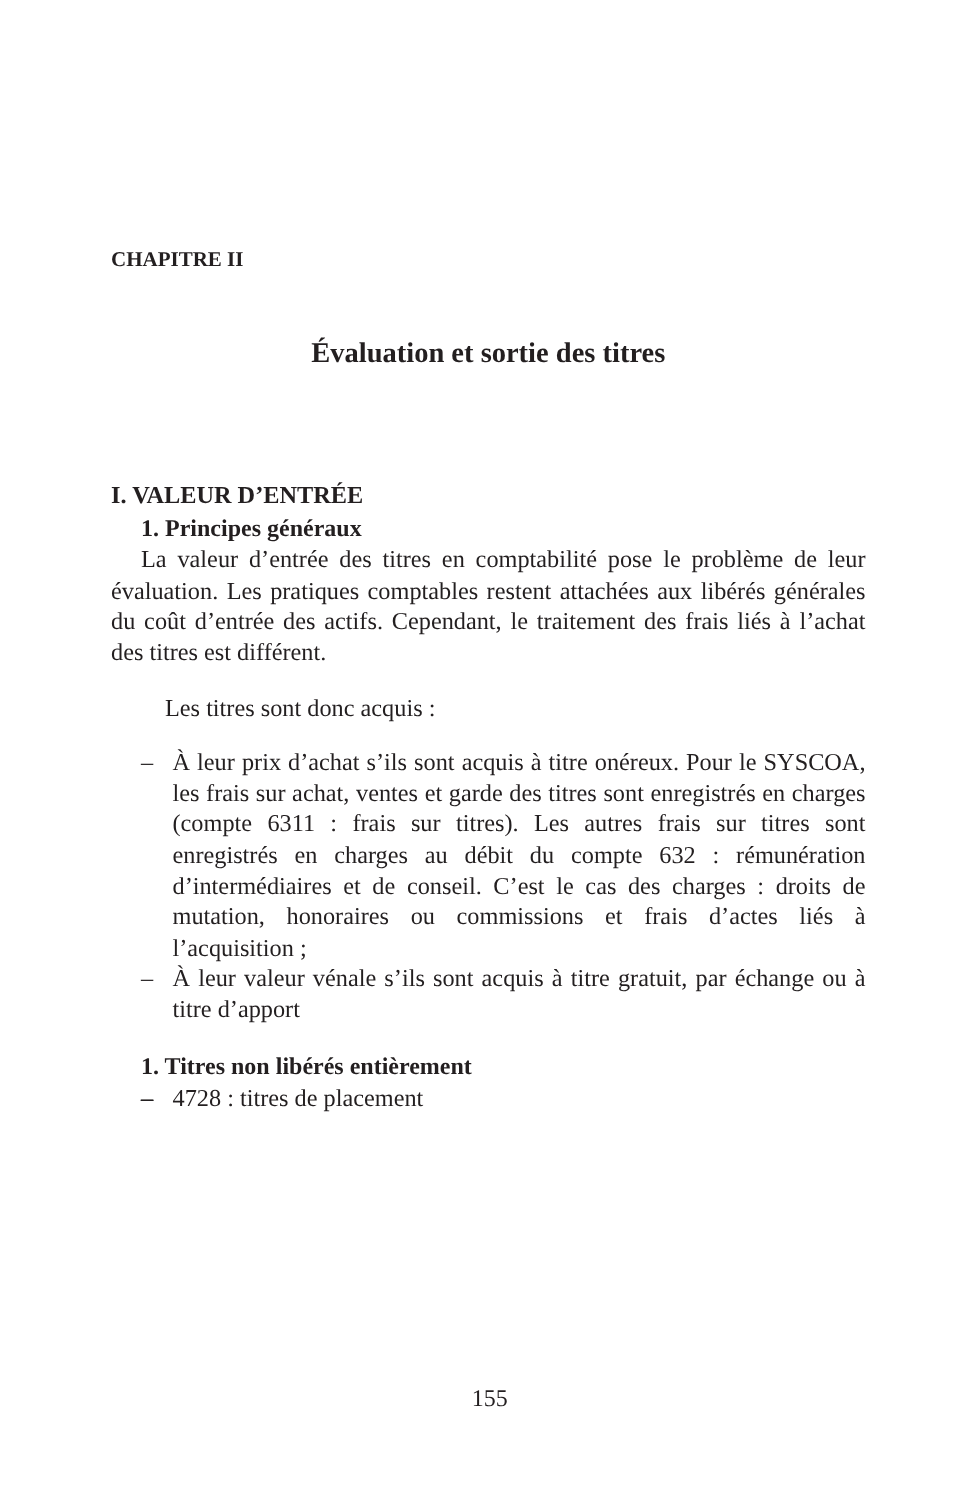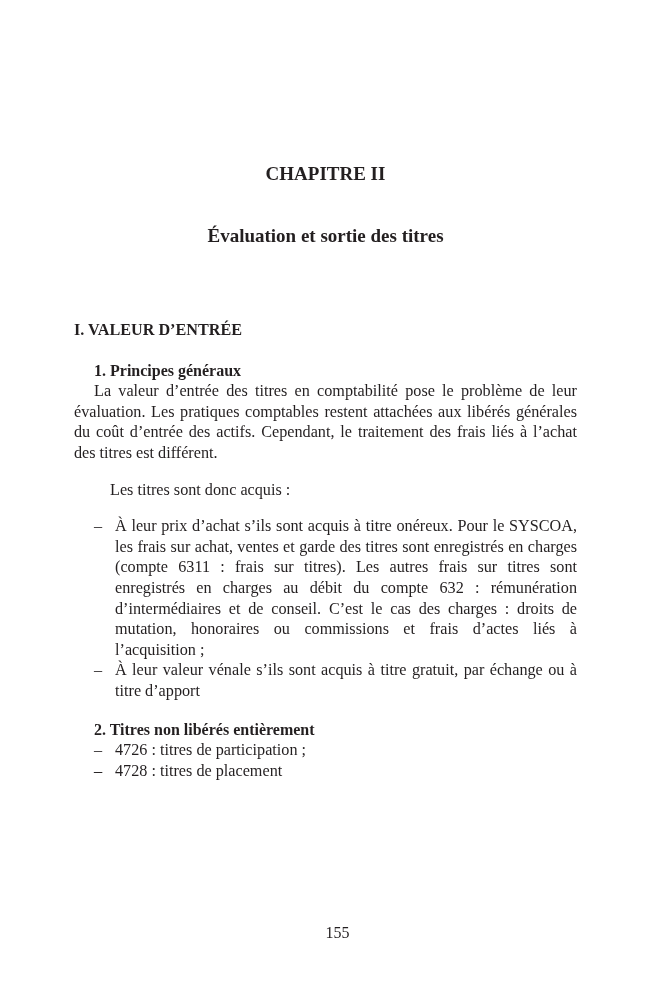--- a/index.html
+++ b/index.html
@@ -19,23 +19,22 @@
       position: absolute;
       left: 74px;
       top: 0;
       width: 503px;
     }
     .chapter-label {
       position: absolute;
       left: 0;
       top: 163px;
       width: 503px;
-      text-align: center;
       font-weight: bold;
-      font-size: 19px;
+      font-size: 14px;
       line-height: 22px;
     }
     .chapter-title {
       position: absolute;
       left: 0;
       top: 224px;
       width: 503px;
       text-align: center;
       font-weight: bold;
       font-size: 19px;
@@ -45,21 +44,21 @@
       position: absolute;
       left: 0;
       top: 320px;
       width: 503px;
       font-size: 16.2px;
       line-height: 20.6px;
     }
     .h1 {
       font-weight: bold;
       font-size: 16.2px;
-      margin: 0 0 20px 0;
+      margin: 0 0 2px 0;
     }
     .h2 {
       font-weight: bold;
       font-size: 16px;
       padding-left: 20px;
       margin: 0;
     }
     .p {
       text-align: justify;
       text-indent: 20px;
@@ -82,21 +81,21 @@
     ul.dash li .dash-mark {
       position: absolute;
       left: 20px;
       top: 0;
     }
     .gap {
       height: 18px;
     }
     .page-number {
       position: absolute;
-      left: 12px;
+      left: 1px;
       top: 923px;
       width: 503px;
       text-align: center;
       font-size: 16px;
       line-height: 20px;
     }
   </style>
 </head>
 <body>
 
@@ -119,26 +118,25 @@
         <span>À leur prix d’achat s’ils sont acquis à titre onéreux. Pour le SYSCOA, les frais sur achat, ventes et garde des titres sont enregistrés en charges (compte 6311 : frais sur titres). Les autres frais sur titres sont enregistrés en charges au débit du compte 632 : rémunération d’intermédiaires et de conseil. C’est le cas des charges : droits de mutation, honoraires ou commissions et frais d’actes liés à l’acquisition ;</span>
       </li>
       <li>
         <span class="dash-mark">–</span>
         <span>À leur valeur vénale s’ils sont acquis à titre gratuit, par échange ou à titre d’apport</span>
       </li>
     </ul>
 
     <div class="gap"></div>
 
-    <div class="h2">2. Titres non libérés entièrement</div>
+    <div class="h2">1. Titres non libérés entièrement</div>
 
     <ul class="dash">
       <li>
         <span class="dash-mark">–</span>
-        <span>4726 : titres de participation ;</span>
       </li>
       <li>
         <span class="dash-mark">–</span>
       </li>
       <li>
         <span class="dash-mark">–</span>
         <span>4728 : titres de placement</span>
       </li>
     </ul>
 

